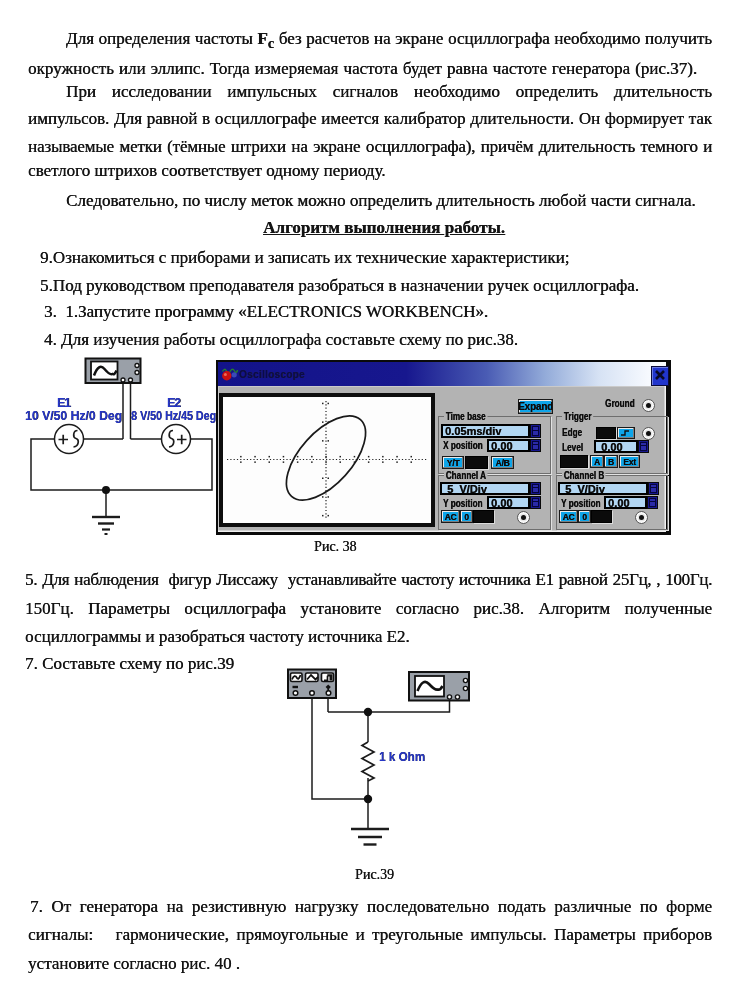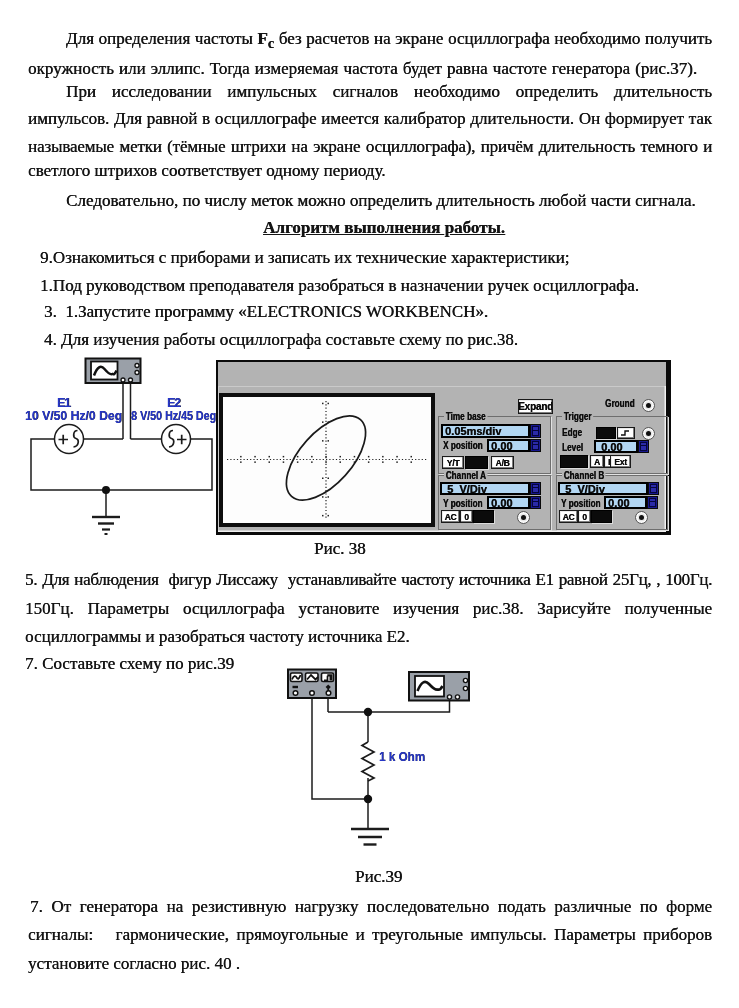--- a/index.html
+++ b/index.html
@@ -1,42 +1,42 @@
 <!DOCTYPE html>
 <html><head>
 <meta charset="utf-8">
 <style>
 html,body{margin:0;padding:0;}
 body{transform:translateZ(0);will-change:transform;}
 body{width:739px;height:1008px;background:#fff;position:relative;overflow:hidden;
   font-family:"Liberation Serif",serif;color:#141414;text-shadow:0.35px 0 0 #222;}
 .ln{position:absolute;font-size:17px;line-height:20px;width:684px;left:28px;}
 .j{text-align:justify;text-align-last:justify;}
-.cap{position:absolute;font-size:17px;}
+.cap{position:absolute;font-size:14px;}
 #ewb{position:absolute;left:216px;top:360px;width:455px;height:175px;box-sizing:border-box;
   border:2px solid #0a0a0a;border-right-width:5px;border-bottom-width:3px;background:#b3b3b3;font-family:"Liberation Sans",sans-serif;}
 #titlebar{position:absolute;left:0;top:0;width:448px;height:24px;
   background:linear-gradient(90deg,#13138a 0%,#17178e 42%,#4a5cb4 60%,#93abd9 73%,#d6e2f4 85%,#f6f9fe 96%,#fbfdff 100%);}
 #title-text{position:absolute;left:21px;top:7px;font-size:10px;font-weight:bold;color:#0b0b40;opacity:0.9;letter-spacing:0.3px;}
 #closebtn{position:absolute;left:433px;top:4px;width:16px;height:18px;background:#2135cc;
   border:1px solid #0a0a3a;box-shadow:inset 1px 1px 0 #6a7ae0;}
 #closebtn svg{position:absolute;left:1px;top:1px;}
 #ewbbody{position:absolute;left:0;top:24px;width:448px;height:146px;background:#b3b3b3;
   box-shadow:inset -1.5px -1.5px 0 #f0f0f0, inset 1px 1px 0 #cacaca;}
 #screenframe{position:absolute;left:1px;top:7px;width:216px;height:134px;background:#0e0e0e;}
 #screen{position:absolute;left:5px;top:11px;background:#fdfdfd;}
 .plabel{position:absolute;font-size:10px;font-weight:bold;color:#0c0c0c;white-space:nowrap;transform:scaleX(0.82);transform-origin:0 50%;}
 .glabel{background:#b3b3b3;padding:0 2px;}
 .group{position:absolute;border:1px solid #6e6e6e;box-shadow:1px 1px 0 #e2e2e2;}
 .field{position:absolute;background:#b2d6f2;border:2px solid #000;font-size:11px;
   font-weight:bold;color:#0a0a0a;padding-left:2px;line-height:10.5px;overflow:hidden;white-space:nowrap;box-sizing:border-box;}
 .spin{position:absolute;width:11px;background:#17178f;border:1px solid #0a0a0a;box-sizing:border-box;}
 .spin i,.spin b{position:absolute;left:1px;right:1px;height:4px;background:#2a2aa8;border:1px solid #05053a;}
 .spin i{top:1px;} .spin b{bottom:1px;}
-.btn{position:absolute;background:#ffffff;border:1px solid #1a1a1a;font-size:8.5px;font-weight:bold;letter-spacing:-0.2px;
+.btn{position:absolute;background:#0ea5e9;border:1px solid #1a1a1a;font-size:8.5px;font-weight:bold;letter-spacing:-0.2px;
   color:#0b0b0b;text-align:center;box-sizing:content-box;box-shadow:inset -1px -1px 0 #7e7e7e, inset 1px 1px 0 #eaeaea;
   display:flex;align-items:center;justify-content:center;}
 .blackbox{position:absolute;background:#0b0b0b;border:1px solid #000;box-shadow:1px 1px 0 #dcdcdc;}
 .radio{position:absolute;width:11px;height:11px;border-radius:50%;background:#e8e8e8;
   border:1px solid #555;box-shadow:inset 0 0 0 1.5px #fdfdfd;}
 .radio i{position:absolute;left:3px;top:3px;width:5px;height:5px;border-radius:50%;background:#111;}
 </style>
 </head>
 <body>
 
@@ -46,21 +46,21 @@
 <div class="ln j" style="top:82px;"><span style="display:inline-block;width:38px;"></span>При исследовании импульсных сигналов необходимо определить длительность</div>
 <div class="ln j" style="top:109px;">импульсов. Для равной в осциллографе имеется калибратор длительности. Он формирует так</div>
 <div class="ln j" style="top:137px;letter-spacing:-0.15px;">называемые метки (тёмные штрихи на экране осциллографа), причём длительность темного и</div>
 <div class="ln" style="top:161px;">светлого штрихов соответствует одному периоду.</div>
 
 <div class="ln" style="top:191px;"><span style="display:inline-block;width:38px;"></span>Следовательно, по числу меток можно определить длительность любой части сигнала.</div>
 
 <div class="ln" style="top:218px;left:42px;text-align:center;"><b><u>Алгоритм выполнения работы.</u></b></div>
 
 <div class="ln" style="top:248px;left:40px;">9.Ознакомиться с приборами и записать их технические характеристики;</div>
-<div class="ln" style="top:276px;left:40px;">1.Под руководством преподавателя разобраться в назначении ручек осциллографа.</div>
+<div class="ln" style="top:276px;left:40px;">5.Под руководством преподавателя разобраться в назначении ручек осциллографа.</div>
 <div class="ln" style="top:302px;left:44px;">3.&nbsp; 1.Запустите программу «ELECTRONICS WORKBENCH».</div>
 <div class="ln" style="top:330px;left:44px;">4. Для изучения работы осциллографа составьте схему по рис.38.</div>
 
 <svg id="fig38circuit" style="position:absolute;left:0;top:350px;" width="230" height="195" viewBox="0 0 230 195">
   <g stroke="#1c1c1c" stroke-width="1.5" fill="none">
 
     <path d="M123 33 V89 M130.5 33 V89 M84 89 H123 M130.5 89 H161.5"></path>
     <path d="M54.5 89 H31 V140 H212 V89 H190.5"></path>
     <path d="M106 140 V167"></path>
 
@@ -97,20 +97,34 @@
 
   <g fill="#2636c8" font-family="Liberation Sans, sans-serif" font-size="12.5" font-weight="bold">
     <text x="57" y="57" textLength="14">E1</text>
     <text x="25" y="69.5" textLength="97" lengthAdjust="spacingAndGlyphs">10 V/50 Hz/0 Deg</text>
     <text x="167" y="57" textLength="14">E2</text>
     <text x="131" y="69.5" textLength="85" lengthAdjust="spacingAndGlyphs">8 V/50 Hz/45 Deg</text>
   </g>
 </svg>
 
 <div id="ewb">
+  <div id="titlebar">
+    <svg width="22" height="20" style="position:absolute;left:3px;top:3px;">
+      <path d="M1.5 6.5 q2 -4 4 -0.5 t4 0 t4 0 t3 -1" fill="none" stroke="#267a31" stroke-width="1.5"></path>
+      <circle cx="5.8" cy="10.8" r="4.7" fill="#cc1111"></circle>
+      <circle cx="4.4" cy="9.4" r="1.5" fill="#ee6a58"></circle>
+      <circle cx="13.2" cy="9.8" r="2.6" fill="#3a4ab8"></circle>
+    </svg>
+    <span id="title-text">Oscilloscope</span>
+    <div id="closebtn">
+        <svg width="15" height="15">
+          <path d="M3 3 L11 11 M11 3 L3 11" stroke="#0a0a28" stroke-width="2.6"></path>
+        </svg>
+      </div>
+  </div>
   <div id="ewbbody">
 
     <div id="screenframe"></div>
     <svg id="screen" width="208" height="126" viewBox="0 0 208 126">
       <path d="M4 62.5 H204" stroke="#222" stroke-width="1.2" stroke-dasharray="1.2 2.1" fill="none"></path>
       <path d="M103 4 V122" stroke="#222" stroke-width="1.2" stroke-dasharray="1.2 2.1" fill="none"></path>
       <g fill="#222">
           <rect x="17.1" y="58.9" width="1.5" height="1.5"></rect>
           <rect x="17.1" y="64.4" width="1.5" height="1.5"></rect>
           <rect x="31.3" y="58.9" width="1.5" height="1.5"></rect>
@@ -190,21 +204,21 @@
       </div>
     <div class="plabel" style="left:344px;top:56px;">Level</div>
     <div class="field" style="left:376px;top:54px;width:44px;height:13px;">&nbsp;0.00</div>
     <div class="spin" style="left:420px;top:54px;height:13px;">
         <i></i>
         <b></b>
       </div>
     <div class="blackbox" style="left:342px;top:69px;width:26px;height:11px;"></div>
     <div class="btn" style="left:372px;top:69px;width:12px;height:11px;">A</div>
     <div class="btn" style="left:386px;top:69px;width:12px;height:11px;">B</div>
-    <div class="btn" style="left:392px;top:69px;width:19px;height:11px;text-align:center;">Ext</div>
+    <div class="btn" style="left:401px;top:69px;width:19px;height:11px;text-align:center;">Ext</div>
 
     <div class="group" style="left:220px;top:89px;width:111px;height:53px;"></div>
     <div class="plabel glabel" style="left:226px;top:84px;">Channel A</div>
     <div class="field" style="left:222px;top:96px;width:90px;height:13px;">&nbsp;5&nbsp; V/Div</div>
     <div class="spin" style="left:312px;top:96px;height:13px;">
         <i></i>
         <b></b>
       </div>
     <div class="plabel" style="left:225px;top:112px;">Y position</div>
     <div class="field" style="left:269px;top:110px;width:43px;height:13px;">0.00</div>
@@ -237,21 +251,21 @@
     <div class="blackbox" style="left:373px;top:124px;width:19px;height:11px;"></div>
     <div class="radio" style="left:417px;top:125px;">
         <i></i>
       </div>
   </div>
 </div>
 
 <div class="cap" style="left:314px;top:539px;">Рис. 38</div>
 
 <div class="ln j" style="top:570px;left:25px;width:687px;letter-spacing:-0.3px;">5. Для наблюдения&nbsp; фигур Лиссажу&nbsp; устанавливайте частоту источника Е1 равной 25Гц, , 100Гц.</div>
-<div class="ln j" style="top:599px;left:25px;width:687px;">150Гц. Параметры осциллографа установите изучения рис.38. Зарисуйте полученные</div>
+<div class="ln j" style="top:599px;left:25px;width:687px;">150Гц. Параметры осциллографа установите согласно рис.38. Алгоритм полученные</div>
 <div class="ln" style="top:627px;left:25px;">осциллограммы и разобраться частоту источника Е2.</div>
 <div class="ln" style="top:654px;left:25px;">7. Составьте схему по рис.39</div>
 
 <svg id="fig39" style="position:absolute;left:280px;top:660px;" width="210" height="195" viewBox="0 0 210 195">
   <g stroke="#1c1c1c" stroke-width="1.5" fill="none">
 
     <path d="M32 35 V139 H88"></path>
     <path d="M48 35 V52 M48 52 H169.5 V41"></path>
     <path d="M88 52 V82"></path>
     <path d="M88 118 V139"></path>

